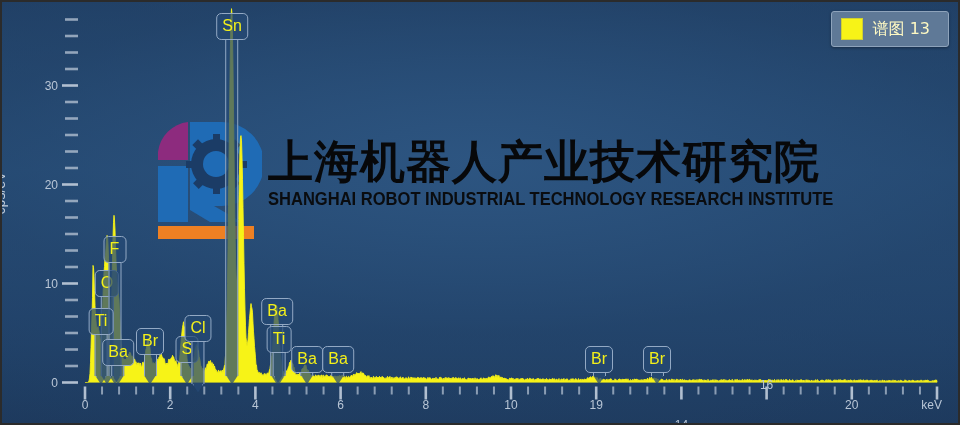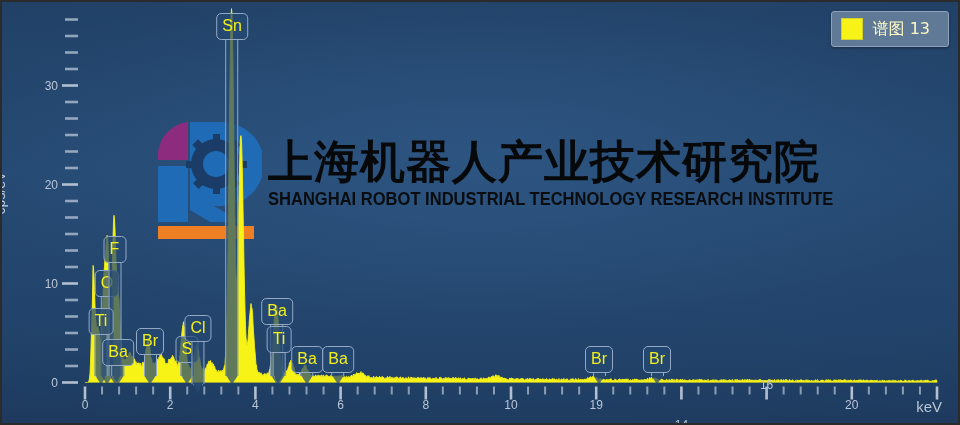--- a/index.html
+++ b/index.html
@@ -42,21 +42,21 @@
     white-space:nowrap;user-select:none;
   }
   .xlbl{transform:translateX(-50%);}
   .ylbl{transform:translateY(-50%);text-align:right;}
   #yaxis-title{
     position:absolute;left:-2px;top:183px;color:#c3cedc;font-size:14px;
     transform:rotate(-90deg) translateX(-50%);transform-origin:left center;
     white-space:nowrap;user-select:none;
   }
   #xaxis-unit{
-    position:absolute;left:940px;top:396px;color:#b9c6d6;font-size:15px;
+    position:absolute;left:940px;top:396px;color:#b9c6d6;font-size:12px;
     transform:translateX(-100%);white-space:nowrap;user-select:none;
   }
 
   
   .peak{
     position:absolute;transform:translateX(-50%);
     user-select:none;pointer-events:auto;
   }
   .peak-box{
     position:relative;

